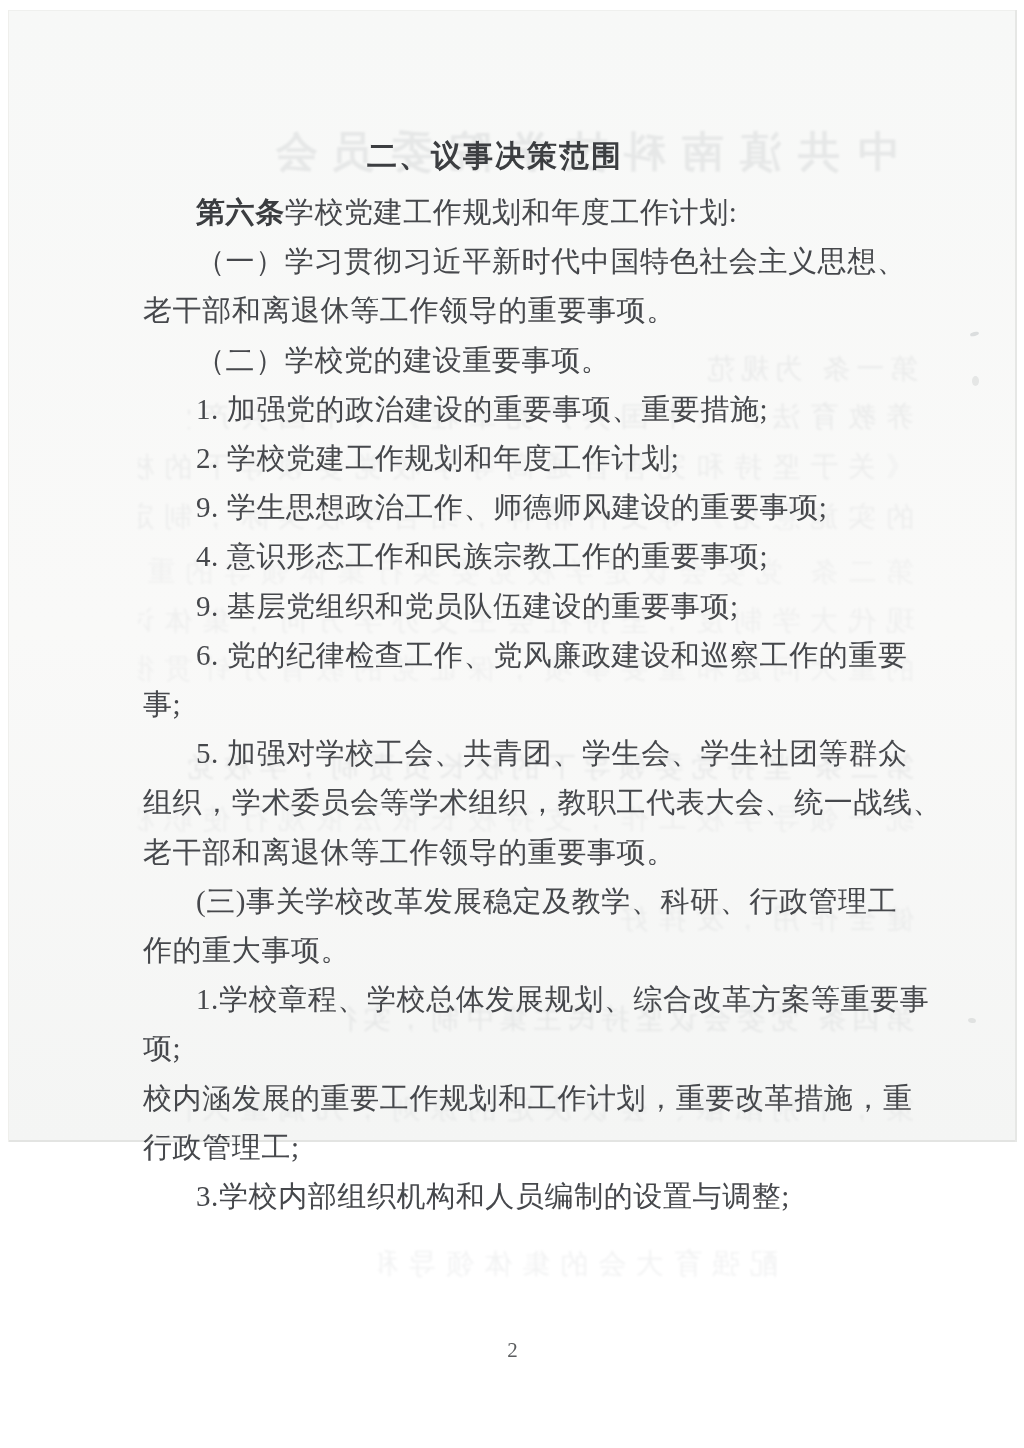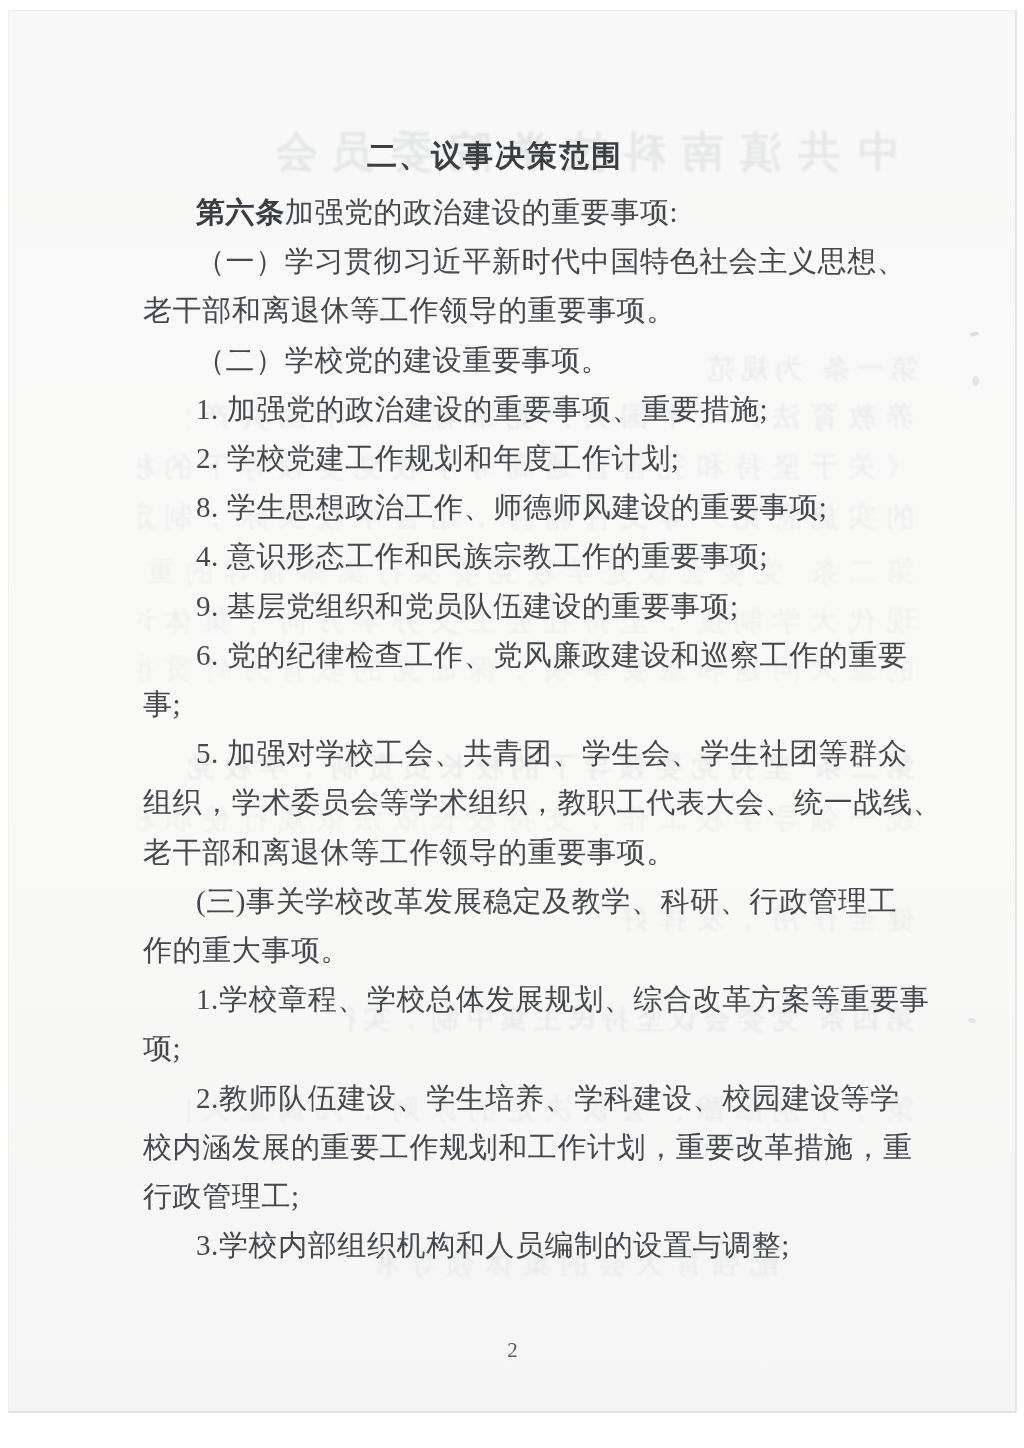--- a/index.html
+++ b/index.html
@@ -1,21 +1,21 @@
 <!DOCTYPE html>
 <html><head>
 <meta charset="utf-8">
 <style>
   html,body{margin:0;padding:0;}
   body{
     width:1024px;height:1448px;position:relative;background:#ffffff;overflow:hidden;
     font-family:"Liberation Serif","DejaVu Serif",serif;
   }
   .page{
-    position:absolute;left:8px;top:10px;width:1009px;height:1403px;
+    position:absolute;left:8px;top:10px;width:1009px;height:1132px;
     background:linear-gradient(180deg,#f7f8f7 0%,#f9f9f8 55%,#f4f5f4 100%);
     box-shadow:inset -2px 0 0 #e6e7e5, inset 1px 0 0 #efefec, inset 0 1px 0 #eff0ee, inset 0 -2px 0 #e3e4e2;
   }
   
   .doc-title{
     position:absolute;left:135px;top:126px;width:740px;
     text-align:center;font-size:30px;font-weight:bold;color:#3c3e41;
     letter-spacing:2px;transform:translateX(-18px);
   }
   .lines{
@@ -75,39 +75,38 @@
   <div class="bleed bl12">策，个别酝酿、会议决定的原则，凡属重大问题均需</div>
   <div class="bleed bl13">配强育大会的集体领导和监督工作</div>
 
   <div class="speck sp1"></div>
   <div class="speck sp2"></div>
   <div class="speck sp3"></div>
 
   <div class="doc-title">二、议事决策范围</div>
 
   <div class="lines">
-    <div class="line ind"><span class="bold-label">第六条</span><span>加强党的政治建设的重要事项:</span></div>
+    <div class="line ind"><span class="bold-label">第六条</span><span>学校党建工作规划和年度工作计划:</span></div>
     <div class="line ind">（一）学习贯彻习近平新时代中国特色社会主义思想、</div>
     <div class="line">老干部和离退休等工作领导的重要事项。</div>
     <div class="line ind">（二）学校党的建设重要事项。</div>
     <div class="line ind">1. 加强党的政治建设的重要事项、重要措施;</div>
     <div class="line ind">2. 学校党建工作规划和年度工作计划;</div>
-    <div class="line ind">8. 学生思想政治工作、师德师风建设的重要事项;</div>
+    <div class="line ind">9. 学生思想政治工作、师德师风建设的重要事项;</div>
     <div class="line ind">4. 意识形态工作和民族宗教工作的重要事项;</div>
     <div class="line ind">9. 基层党组织和党员队伍建设的重要事项;</div>
     <div class="line ind">6. 党的纪律检查工作、党风廉政建设和巡察工作的重要</div>
     <div class="line">事;</div>
     <div class="line ind">5. 加强对学校工会、共青团、学生会、学生社团等群众</div>
     <div class="line">组织，学术委员会等学术组织，教职工代表大会、统一战线、</div>
     <div class="line">老干部和离退休等工作领导的重要事项。</div>
     <div class="line ind">(三)事关学校改革发展稳定及教学、科研、行政管理工</div>
     <div class="line">作的重大事项。</div>
     <div class="line ind">1.学校章程、学校总体发展规划、综合改革方案等重要事</div>
     <div class="line">项;</div>
-    <div class="line ind">2.教师队伍建设、学生培养、学科建设、校园建设等学</div>
     <div class="line">校内涵发展的重要工作规划和工作计划，重要改革措施，重</div>
     <div class="line">行政管理工;</div>
     <div class="line ind">3.学校内部组织机构和人员编制的设置与调整;</div>
   </div>
 
   <div class="page-num">2</div>
 
 </div>
 
 </body></html>

